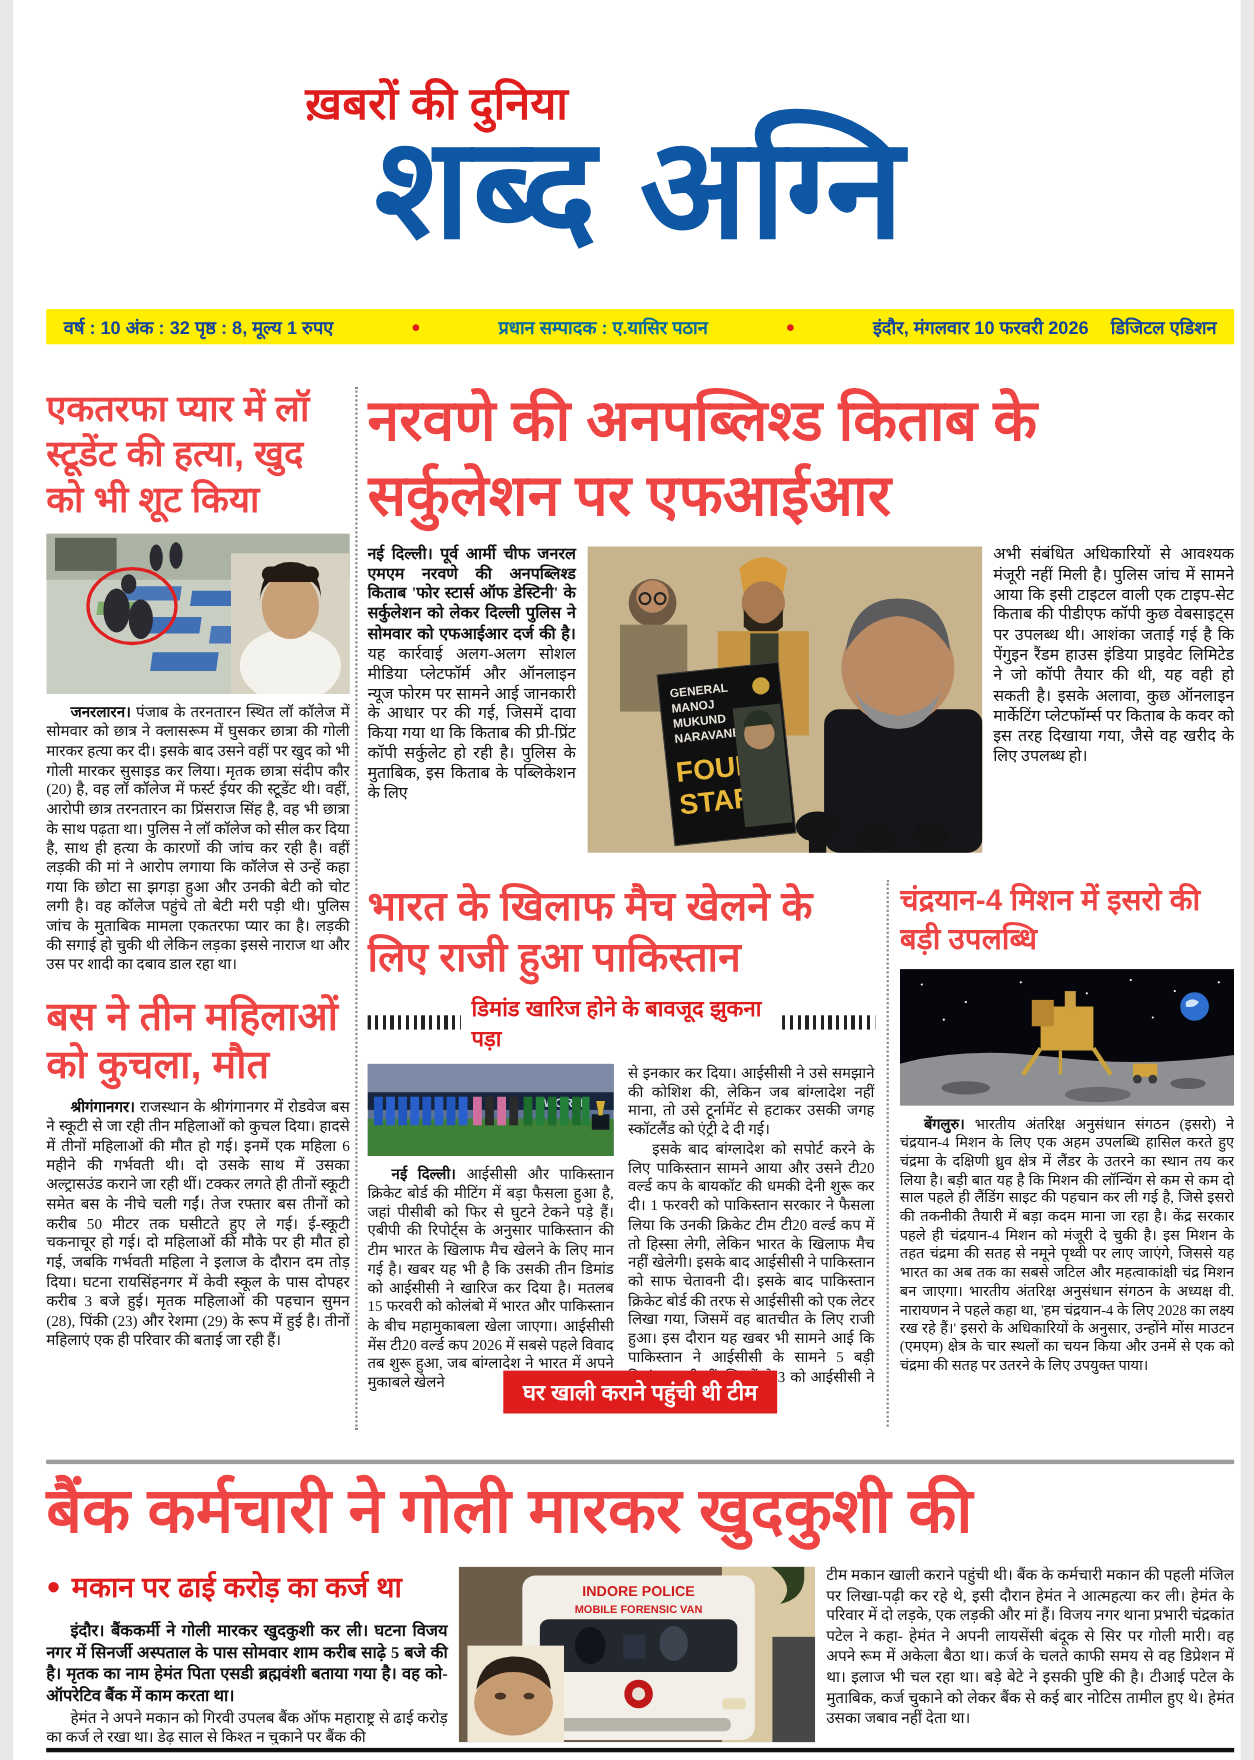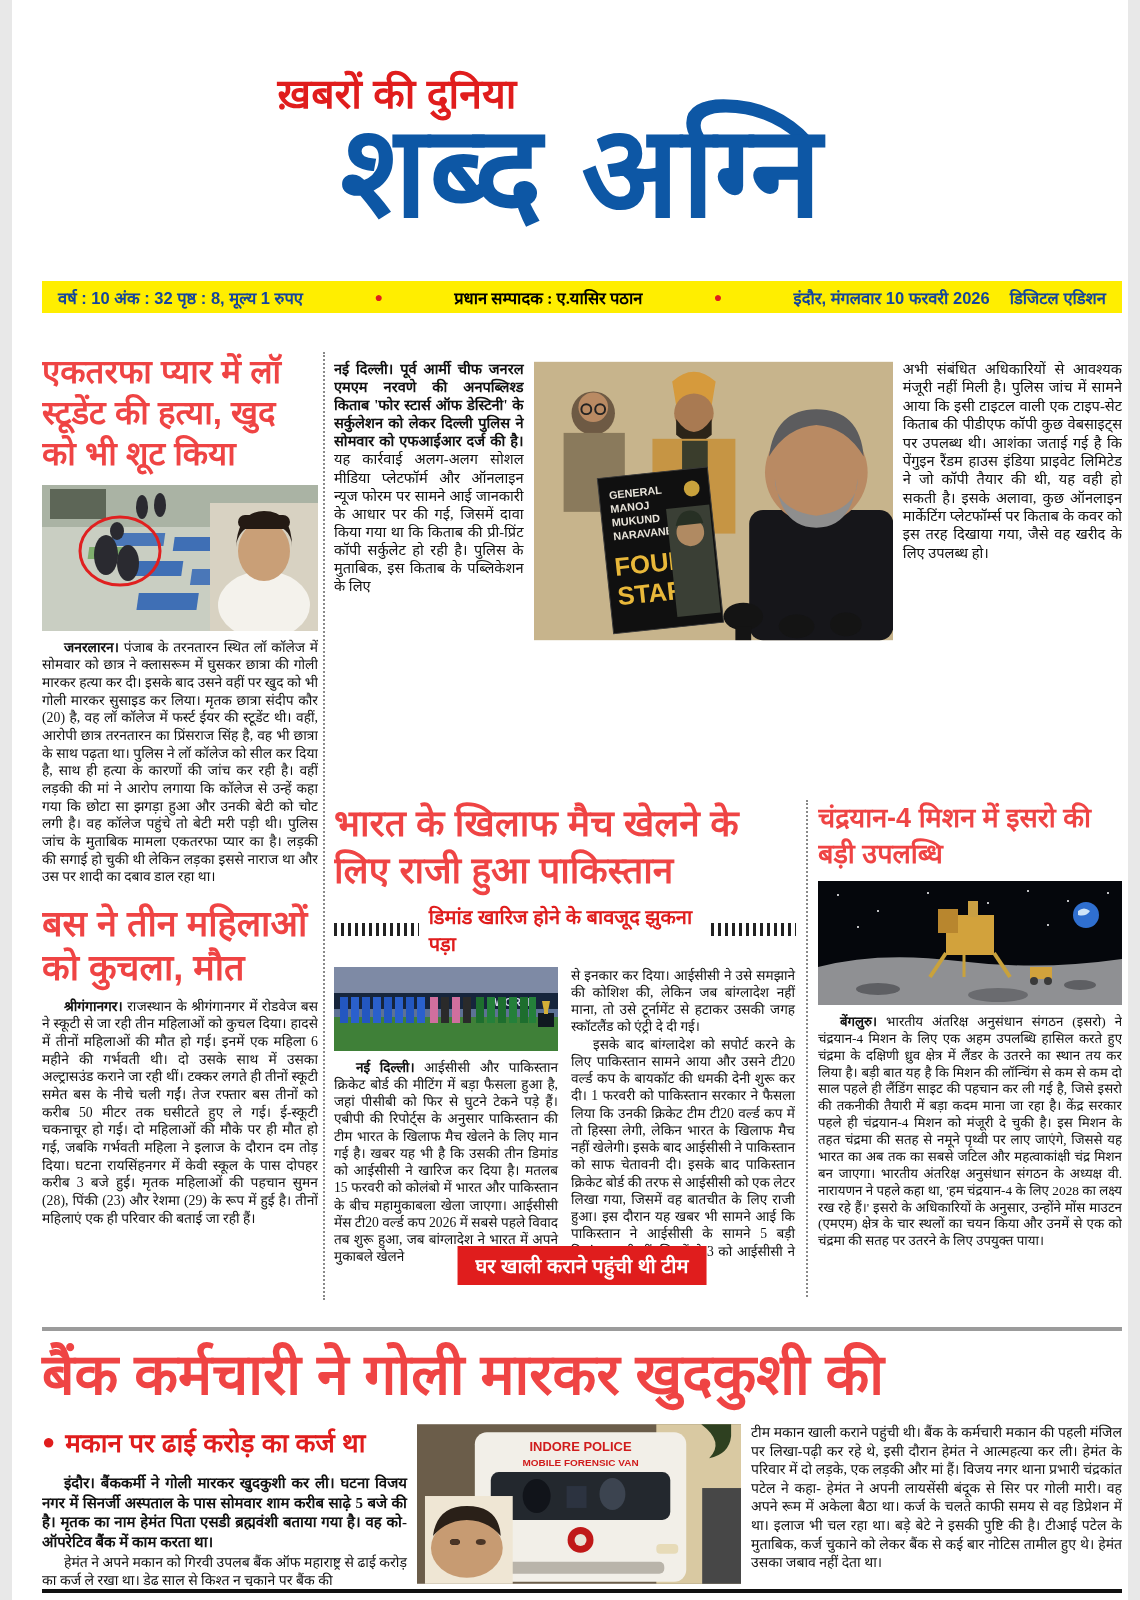--- a/index.html
+++ b/index.html
@@ -11,21 +11,21 @@
            font-family:"Liberation Sans",sans-serif;font-weight:bold;
            font-size:41px;color:#e01d1d;}
   .mast-title{top:86px;left:0;width:1140px;text-align:center;margin:0;
               font-family:"Liberation Sans",sans-serif;font-weight:bold;
               font-size:128px;line-height:1.35;color:#0d57a5;letter-spacing:2px;}
   .infobar{top:281px;left:30px;width:1080px;height:32px;background:#ffee00;
            display:flex;align-items:center;justify-content:space-between;
            padding:0 16px;box-sizing:border-box;
            font-family:"Liberation Sans",sans-serif;font-weight:bold;font-size:16.5px;}
   .infobar .blue{color:#14459c;}
-  .infobar .red{color:#000000;font-family:Liberation Serif, serif;}
+  .infobar .red{color:#0369a1;}
   .infobar .dot{color:#e01d1d;font-size:14px;}
   .info-right-group{display:flex;gap:20px;}
   
   .headline{font-family:"Liberation Sans",sans-serif;font-weight:bold;color:#ef4444;
             text-align:left;margin:0;}
   .body-txt{text-align:justify;margin:0;}
   .body-txt .dl{font-weight:bold;}
   .indent{text-indent:22px;}
   
   .left-col{top:352px;left:30px;width:276px;height:948px;overflow:hidden;}
@@ -137,20 +137,21 @@
     <p class="body-txt lc-body lc-body2 indent">
       <b class="dl">श्रीगंगानगर।</b>
       <span>राजस्थान के श्रीगंगानगर में रोडवेज बस ने स्कूटी से जा रही तीन महिलाओं को कुचल दिया। हादसे में तीनों महिलाओं की मौत हो गई। इनमें एक महिला 6 महीने की गर्भवती थी। दो उसके साथ में उसका अल्ट्रासउंड कराने जा रही थीं। टक्कर लगते ही तीनों स्कूटी समेत बस के नीचे चली गईं। तेज रफ्तार बस तीनों को करीब 50 मीटर तक घसीटते हुए ले गई। ई-स्कूटी चकनाचूर हो गई। दो महिलाओं की मौके पर ही मौत हो गई, जबकि गर्भवती महिला ने इलाज के दौरान दम तोड़ दिया। घटना रायसिंहनगर में केवी स्कूल के पास दोपहर करीब 3 बजे हुई। मृतक महिलाओं की पहचान सुमन (28), पिंकी (23) और रेशमा (29) के रूप में हुई है। तीनों महिलाएं एक ही परिवार की बताई जा रही हैं।</span>
     </p>
   </div>
 
   <div class="abs vdiv vdiv1"></div>
   <div class="abs vdiv vdiv2"></div>
 
   <div class="abs lead">
+    <h1 class="headline lead-h">नरवणे की अनपब्लिश्ड किताब के सर्कुलेशन पर एफआईआर</h1>
     <div class="lead-row">
       <p class="body-txt lead-c1">
         <b class="dl">नई दिल्ली।</b>
         <span class="bold">पूर्व आर्मी चीफ जनरल एमएम नरवणे की अनपब्लिश्ड किताब 'फोर स्टार्स ऑफ डेस्टिनी' के सर्कुलेशन को लेकर दिल्ली पुलिस ने सोमवार को एफआईआर दर्ज की है।</span>
         <span>यह कार्रवाई अलग-अलग सोशल मीडिया प्लेटफॉर्म और ऑनलाइन न्यूज फोरम पर सामने आई जानकारी के आधार पर की गई, जिसमें दावा किया गया था कि किताब की प्री-प्रिंट कॉपी सर्कुलेट हो रही है। पुलिस के मुताबिक, इस किताब के पब्लिकेशन के लिए</span>
       </p>
 
       <svg class="lead-fig" width="364" height="282" viewBox="0 0 364 282">
         <rect width="364" height="282" fill="#c7b48c"></rect>
         <g>

